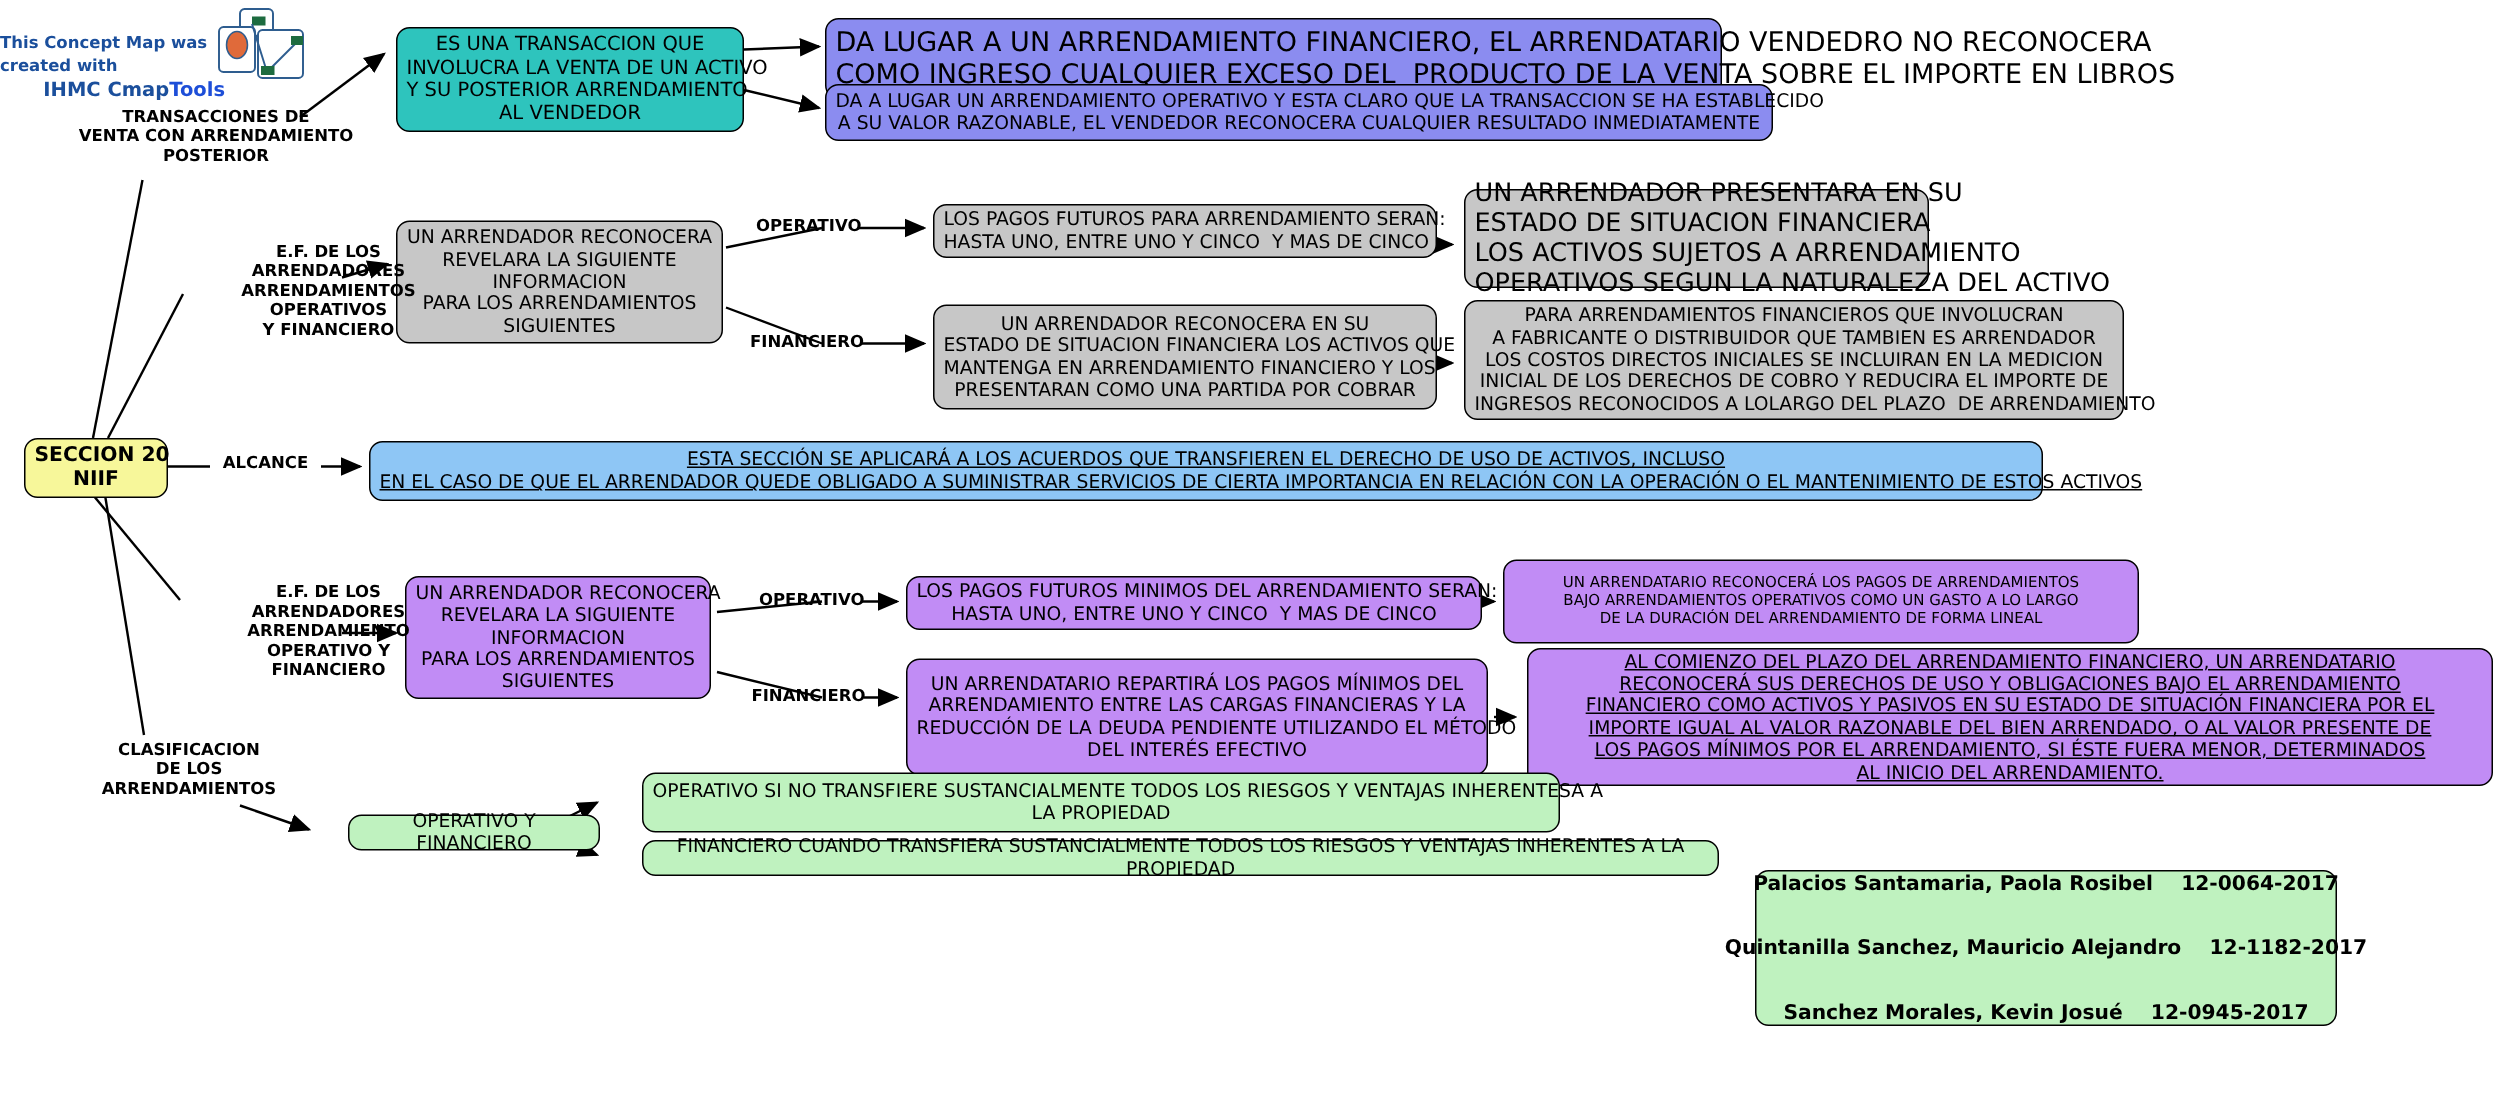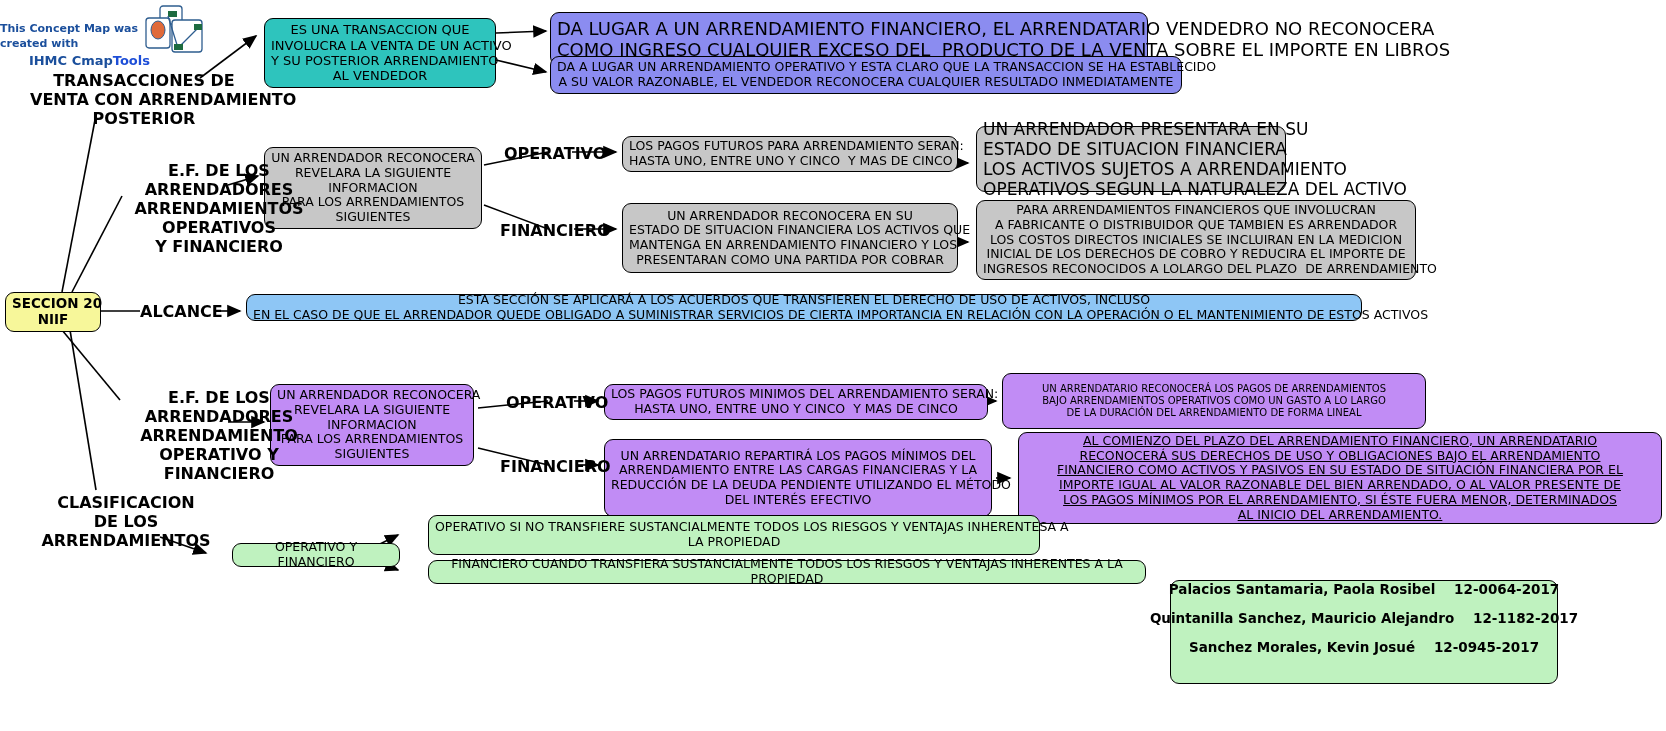--- a/index.html
+++ b/index.html
@@ -14,30 +14,30 @@
 
   .teal{background:#2ec4bd;}
   .blue{background:#8b8cf0;}
   .gray{background:#c7c7c7;}
   .lblue{background:#8ec6f5;}
   .purple{background:#c18cf5;}
   .green{background:#bff2bf;margin-left:28px;}
   .yellow{background:#f7f79a;}
 
   .lbl{position:absolute;font-weight:bold;text-align:center;color:#000;z-index:4;line-height:1.18;}
-  .lbl-md{font-size:16px;}
+  .lbl-md{font-size:11px;}
   .cmaptext{position:absolute;left:0;top:22px;width:150px;font-size:11px;font-weight:bold;
             color:#1b4f9c;line-height:1.35;z-index:6;}
   .cmaptext .l2{display:block;text-align:right;font-size:13px;}
   .cmaptext .l2 .gray2{color:#1d4ed8;}
   .cmapart{position:absolute;left:142px;top:4px;width:66px;height:60px;z-index:5;}
 
   .authors{position:absolute;box-sizing:border-box;background:#bff2bf;border:1.5px solid #000;
            border-radius:9px;z-index:3;display:flex;flex-direction:column;
-           justify-content:flex-start;align-items:center;gap:13px;font-weight:bold;font-size:13.5px;}
+           justify-content:space-between;align-items:center;gap:13px;font-weight:bold;font-size:13.5px;}
   .authors div{white-space:pre;}
 </style>
 </head>
 <body>
 
 <div id="stage">
 
   <div class="cmaptext">
     <span>This Concept Map was created with</span>
     <span class="l2"><span>IHMC Cmap</span><span class="gray2">Tools</span></span>
@@ -122,21 +122,21 @@
 FINANCIERO</div>
   <div class="lbl lbl-md" style="left:22px;top:494px;width:208px;white-space:pre;">CLASIFICACION
 DE LOS
 ARRENDAMIENTOS</div>
 
   <div class="lbl lbl-md" style="left:504px;top:145px;width:70px;">OPERATIVO</div>
   <div class="lbl lbl-md" style="left:500px;top:222px;width:76px;">FINANCIERO</div>
   <div class="lbl lbl-md" style="left:506px;top:394px;width:70px;">OPERATIVO</div>
   <div class="lbl lbl-md" style="left:500px;top:458px;width:78px;">FINANCIERO</div>
 
-  <div class="node yellow" style="left:5px;top:292px;width:96px;height:40px;font-size:13.5px;font-weight:bold;white-space:pre;">
+  <div class="node yellow" style="left:16px;top:292px;width:96px;height:40px;font-size:13.5px;font-weight:bold;white-space:pre;">
     <span>SECCION 20
 NIIF</span>
   </div>
 
   <div class="node teal" style="left:264px;top:18px;width:232px;height:70px;font-size:13px;white-space:pre;">
     <span>ES UNA TRANSACCION QUE
 INVOLUCRA LA VENTA DE UN ACTIVO
 Y SU POSTERIOR ARRENDAMIENTO
 AL VENDEDOR</span>
   </div>
@@ -179,21 +179,21 @@
   </div>
 
   <div class="node gray" style="left:976px;top:200px;width:440px;height:80px;font-size:12.5px;white-space:pre;">
     <span>PARA ARRENDAMIENTOS FINANCIEROS QUE INVOLUCRAN
 A FABRICANTE O DISTRIBUIDOR QUE TAMBIEN ES ARRENDADOR
 LOS COSTOS DIRECTOS INICIALES SE INCLUIRAN EN LA MEDICION
 INICIAL DE LOS DERECHOS DE COBRO Y REDUCIRA EL IMPORTE DE
 INGRESOS RECONOCIDOS A LOLARGO DEL PLAZO  DE ARRENDAMIENTO</span>
   </div>
 
-  <div class="node lblue" style="left:246px;top:294px;width:1116px;height:27px;font-size:12.5px;white-space:pre;">
+  <div class="node lblue" style="left:246px;top:294px;width:1116px;height:40px;font-size:12.5px;white-space:pre;text-decoration:underline;">
     <span>ESTA SECCIÓN SE APLICARÁ A LOS ACUERDOS QUE TRANSFIEREN EL DERECHO DE USO DE ACTIVOS, INCLUSO
 EN EL CASO DE QUE EL ARRENDADOR QUEDE OBLIGADO A SUMINISTRAR SERVICIOS DE CIERTA IMPORTANCIA EN RELACIÓN CON LA OPERACIÓN O EL MANTENIMIENTO DE ESTOS ACTIVOS</span>
   </div>
 
   <div class="node purple" style="left:270px;top:384px;width:204px;height:82px;font-size:12.5px;white-space:pre;">
     <span>UN ARRENDADOR RECONOCERA
 REVELARA LA SIGUIENTE
 INFORMACION
 PARA LOS ARRENDAMIENTOS
 SIGUIENTES</span>

